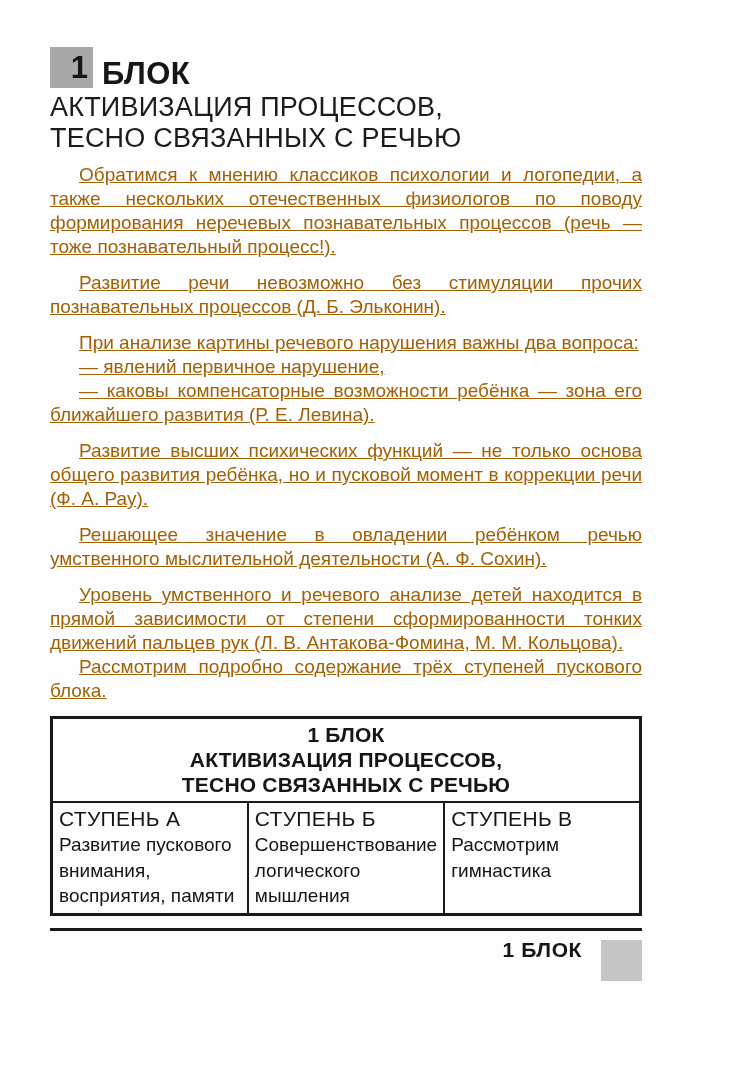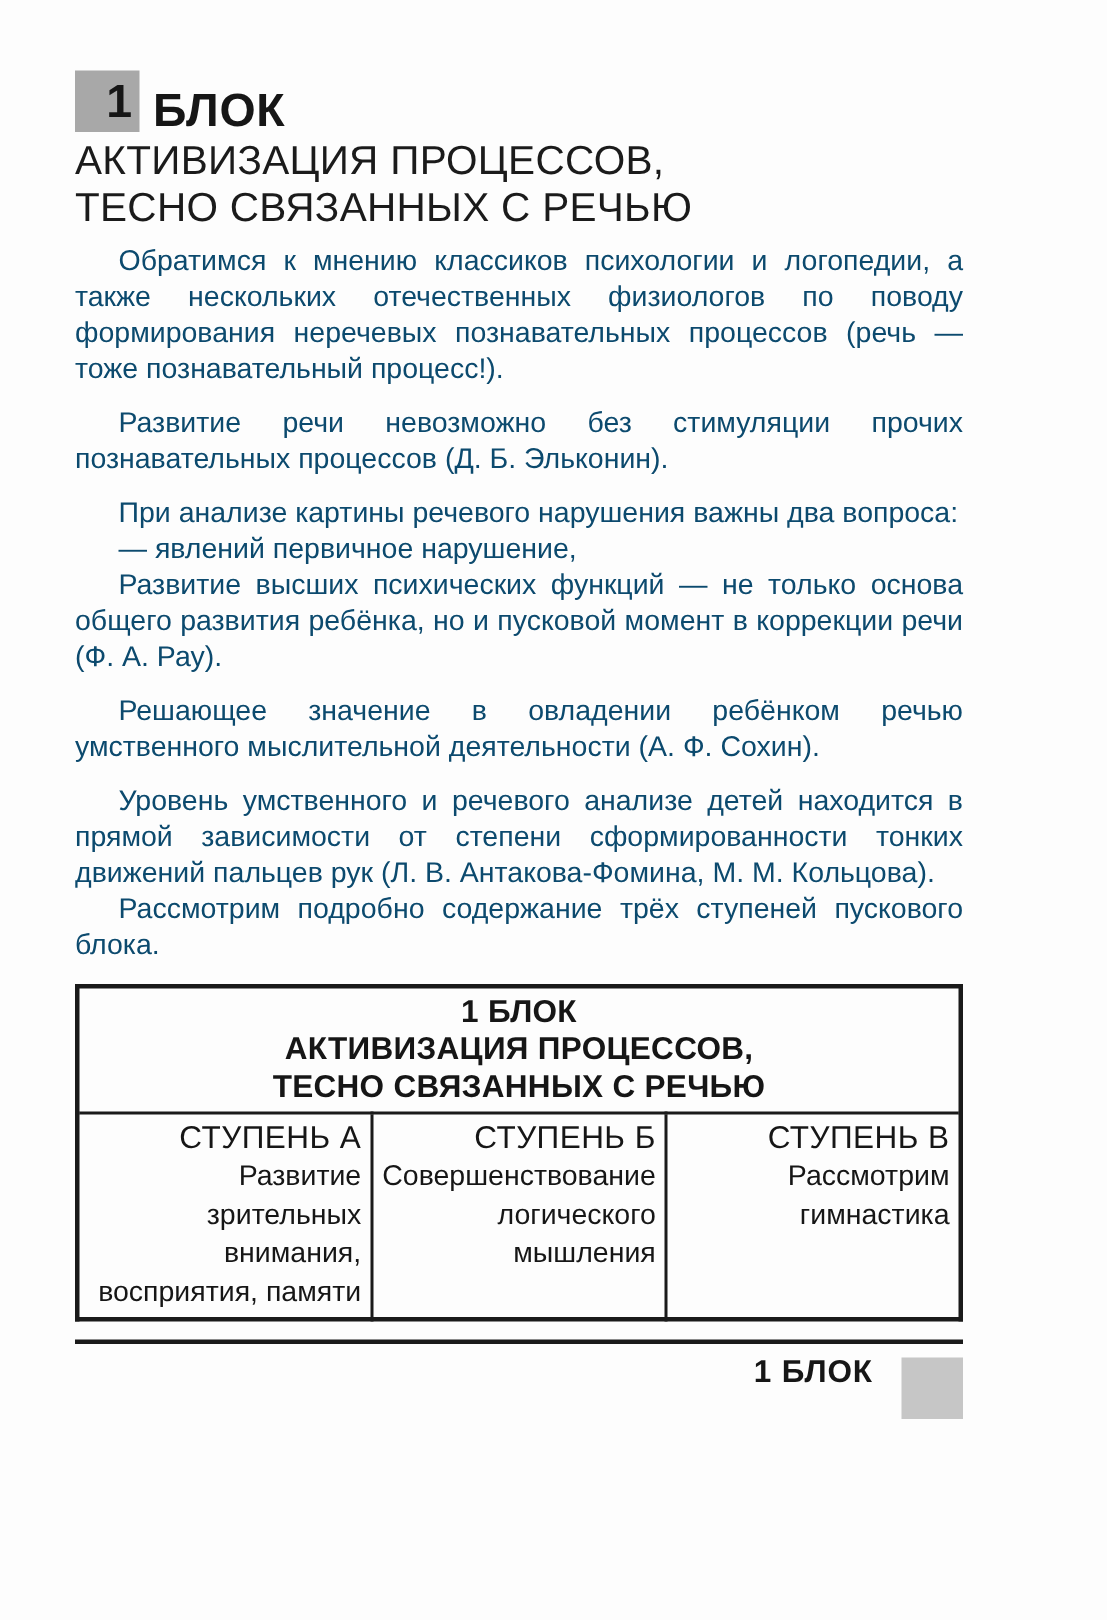--- a/index.html
+++ b/index.html
@@ -60,21 +60,22 @@
     letter-spacing: 0.2px;
     color: #1b1b1b;
   }
 
   
   .body-text {
     margin-top: 9px;
     font-size: 19px;
     line-height: 24px;
     text-align: justify;
-    color: #0c4a6e;
+    color: #a16207;
+    text-decoration: underline;
   }
   .body-text p {
     margin: 0 0 12px 0;
     text-indent: 29px;
   }
   .body-text p.no-gap { margin-bottom: 0; }
 
   
   .btable {
     width: 100%;
@@ -89,21 +90,21 @@
   .t-head {
     text-align: center;
     font-weight: 700;
     font-size: 21px;
     line-height: 25px;
     padding: 3px 6px 4px;
     letter-spacing: 0.2px;
   }
   .t-cell {
     width: 33.33%;
-    text-align: right;
+    text-align: left;
     padding: 2px 6px 4px;
     font-size: 19px;
     line-height: 25.5px;
   }
   .step-title {
     font-size: 21px;
     line-height: 27px;
     letter-spacing: 0.3px;
   }
 
@@ -157,39 +158,40 @@
     <div class="page-title">
       <div>АКТИВИЗАЦИЯ ПРОЦЕССОВ,</div>
       <div>ТЕСНО СВЯЗАННЫХ С РЕЧЬЮ</div>
     </div>
 
     <div class="body-text">
       <p>Обратимся к мнению классиков психологии и логопедии, а также нескольких отечественных физиологов по поводу формирования неречевых познавательных процессов (речь — тоже познавательный процесс!).</p>
       <p>Развитие речи невозможно без стимуляции прочих познавательных процессов (Д. Б. Эльконин).</p>
       <p class="no-gap">При анализе картины речевого нарушения важны два вопроса:</p>
       <p class="no-gap">— явлений первичное нарушение,</p>
+      <p>— каковы компенсаторные возможности ребёнка — зона его ближайшего развития (Р. Е. Левина).</p>
       <p>Развитие высших психических функций — не только основа общего развития ребёнка, но и пусковой момент в коррекции речи (Ф. А. Рау).</p>
       <p>Решающее значение в овладении ребёнком речью умственного мыслительной деятельности (А. Ф. Сохин).</p>
       <p class="no-gap">Уровень умственного и речевого анализе детей находится в прямой зависимости от степени сформированности тонких движений пальцев рук (Л. В. Антакова-Фомина, М. М. Кольцова).</p>
       <p>Рассмотрим подробно содержание трёх ступеней пускового блока.</p>
     </div>
 
     <table class="btable">
       <tbody>
         <tr>
           <td colspan="3" class="t-head">
             <div>1 БЛОК</div>
             <div>АКТИВИЗАЦИЯ ПРОЦЕССОВ,</div>
             <div>ТЕСНО СВЯЗАННЫХ С РЕЧЬЮ</div>
           </td>
         </tr>
         <tr>
           <td class="t-cell">
             <div class="step-title">СТУПЕНЬ А</div>
-            <div class="step-text">Развитие зрительных внимания, восприятия, памяти</div>
+            <div class="step-text">Развитие пускового внимания, восприятия, памяти</div>
           </td>
           <td class="t-cell">
             <div class="step-title">СТУПЕНЬ Б</div>
             <div class="step-text">Совершенствование логического мышления</div>
           </td>
           <td class="t-cell">
             <div class="step-title">СТУПЕНЬ В</div>
             <div class="step-text">Рассмотрим гимнастика</div>
           </td>
         </tr>

